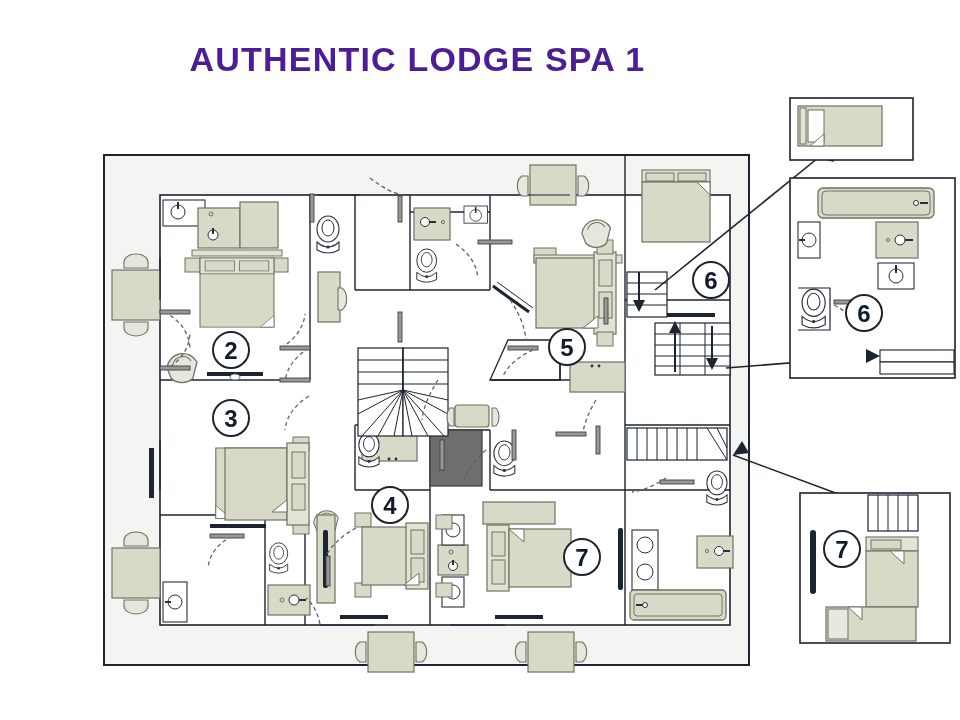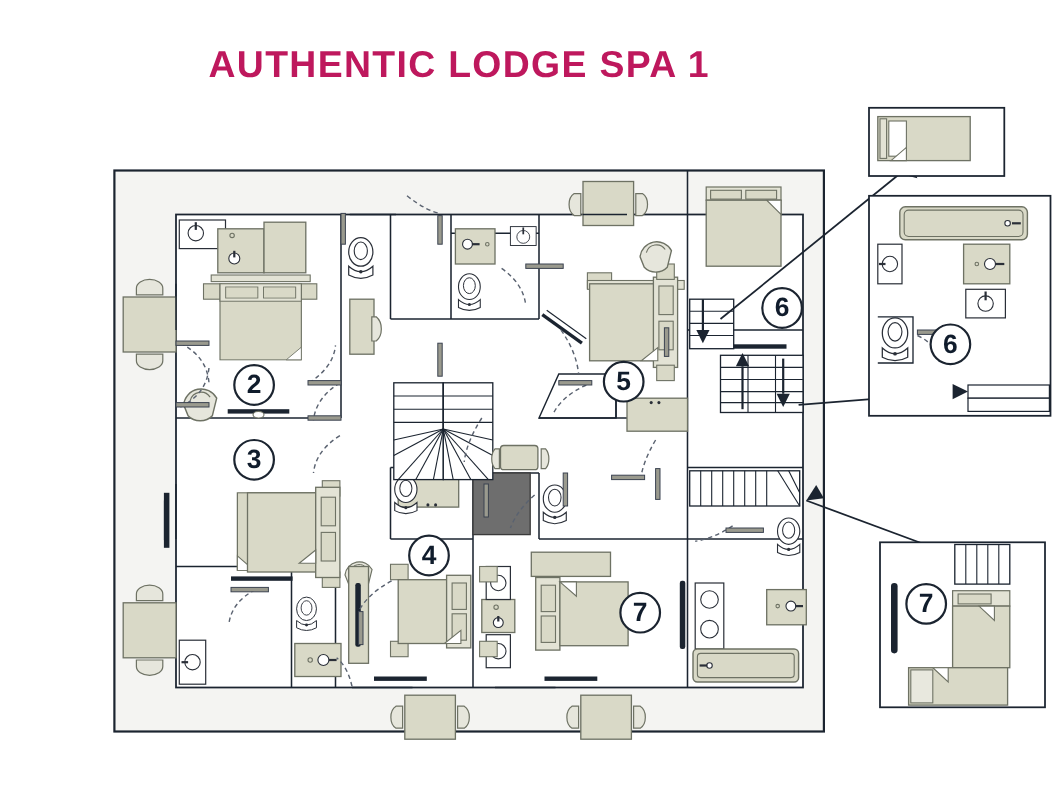--- a/index.html
+++ b/index.html
@@ -2,21 +2,21 @@
 <html><head>
 <meta charset="utf-8">
 <style>
   html,body{margin:0;padding:0;background:#ffffff;}
   body{width:960px;height:720px;overflow:hidden;font-family:"Liberation Sans",sans-serif;}
   #stage{position:relative;width:960px;height:720px;background:#ffffff;}
   #title{
     position:absolute;left:0;top:40px;width:835px;text-align:center;
     font-family:"Liberation Sans",sans-serif;
     font-size:34px;font-weight:bold;letter-spacing:1.2px;
-    color:#be185d;
+    color:#4c1d95;
   }
   svg{position:absolute;left:0;top:0;}
   text{font-family:"Liberation Sans",sans-serif;}
 </style>
 </head>
 <body>
 
 <div id="stage">
 
   <div id="title">AUTHENTIC LODGE SPA 1</div>

